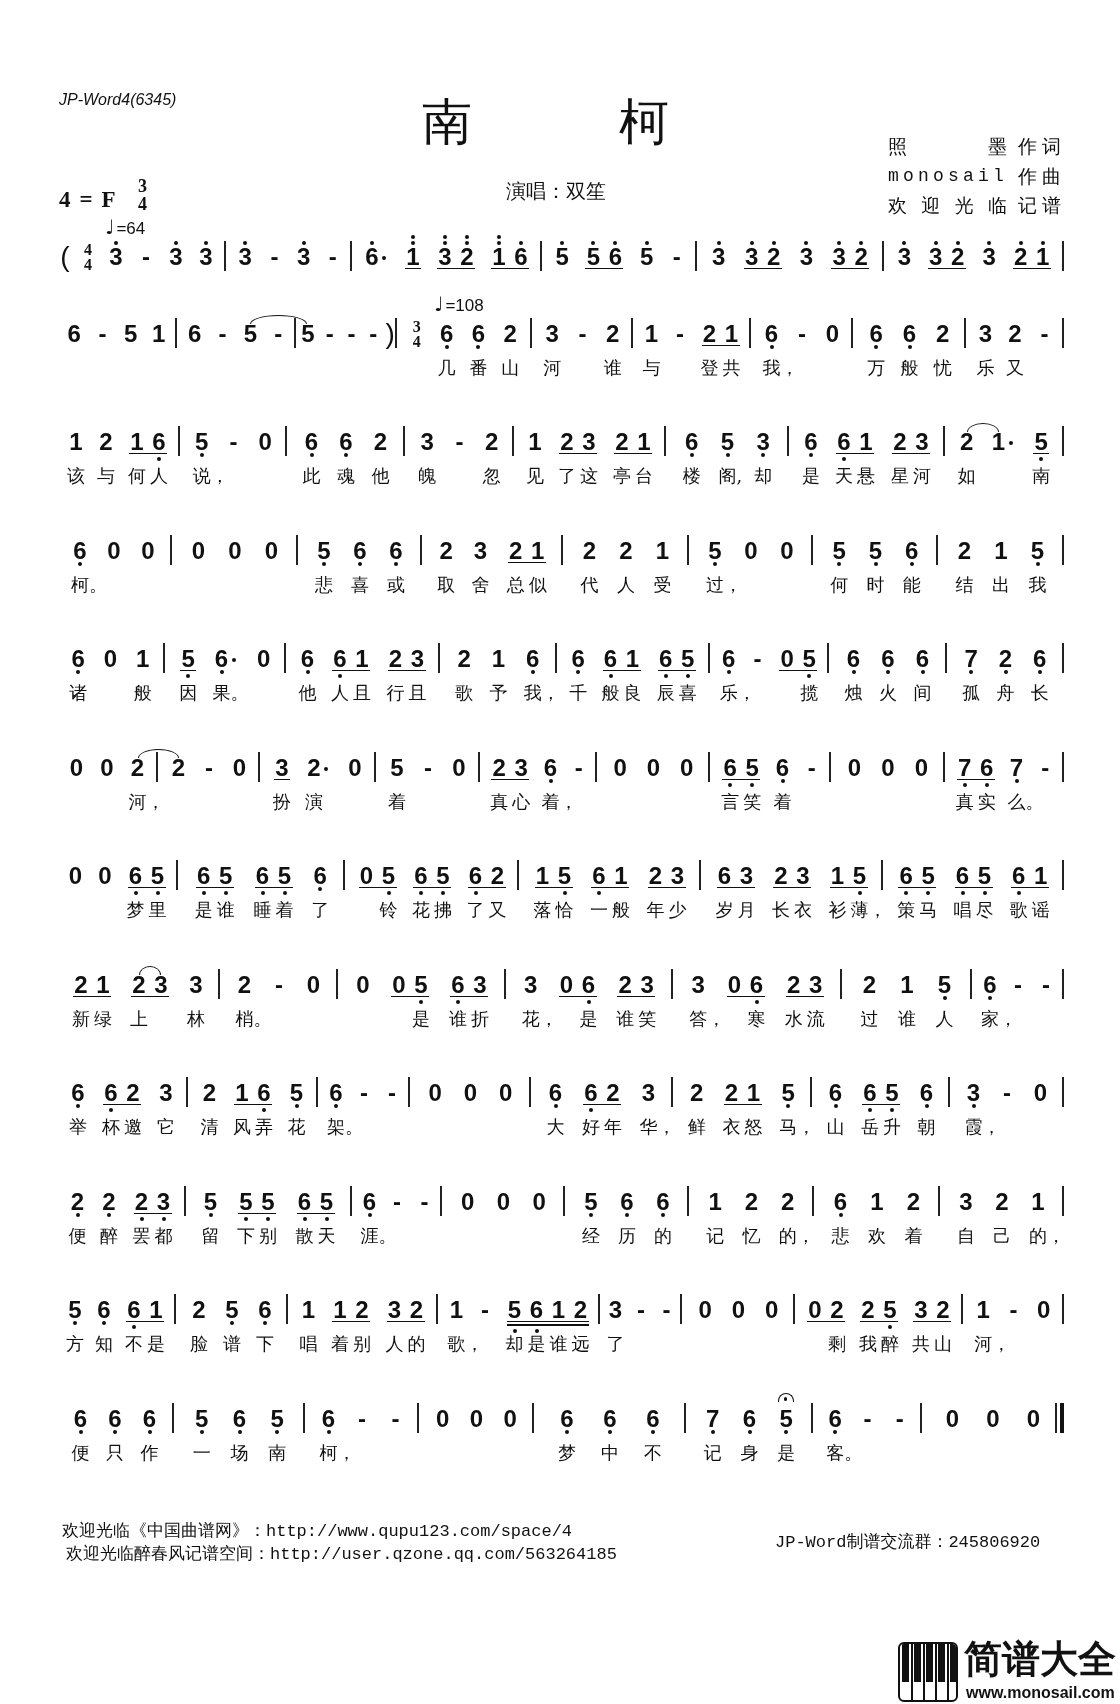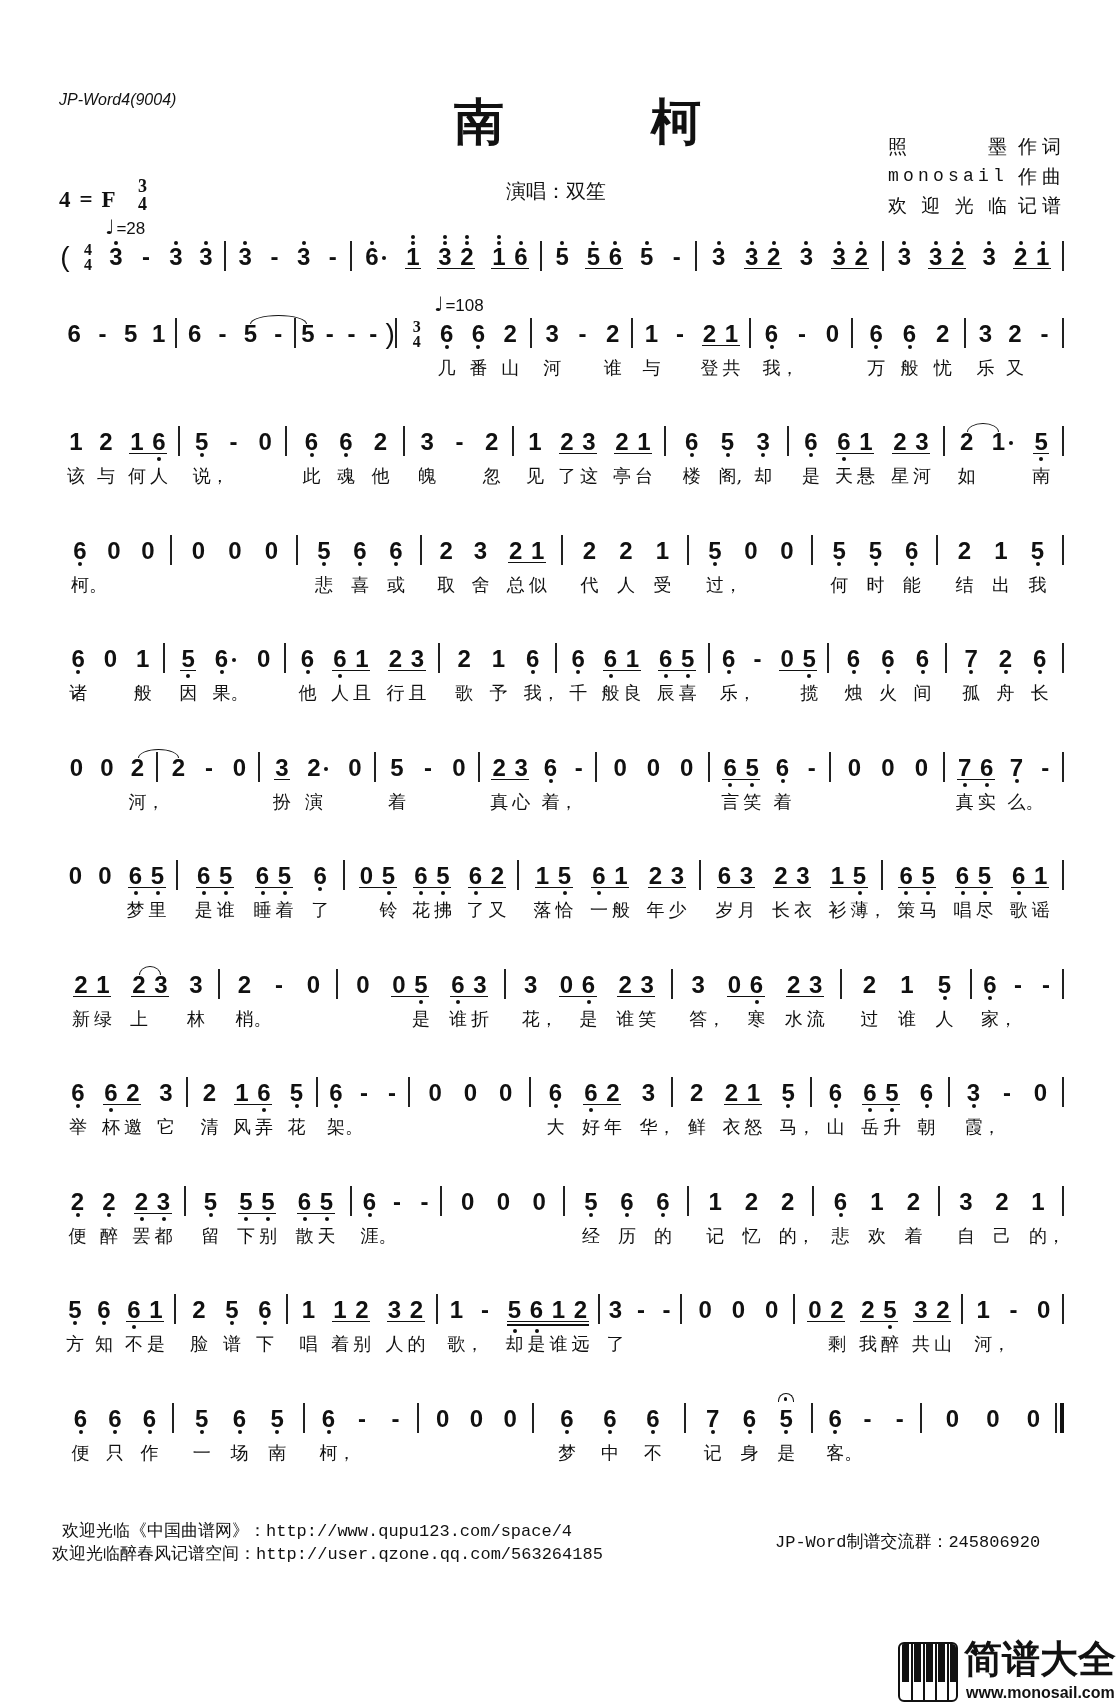--- a/index.html
+++ b/index.html
@@ -1,20 +1,20 @@
 <!DOCTYPE html>
 <html><head>
   <meta charset="utf-8">
   <style>
     * { box-sizing: border-box; }
     html, body { margin: 0; padding: 0; background: #ffffff; }
     body { width: 1120px; height: 1704px; position: relative; overflow: hidden; color: #111; font-family: "Liberation Sans", sans-serif; }
     .abs { position: absolute; }
     .software { left: 59px; top: 91px; font-size: 16px; line-height: 18px; font-style: italic; }
-    .title { left: 454px; top: 92px; font-size: 50px; line-height: 60px; font-weight: bold; font-family: "Liberation Serif", serif; letter-spacing: 147px; white-space: nowrap; }
+    .title { left: 422px; top: 92px; font-size: 50px; line-height: 60px; font-weight: normal; font-family: "Liberation Serif", serif; letter-spacing: 147px; white-space: nowrap; }
     .key { left: 59px; top: 188px; font-size: 23px; line-height: 24px; font-weight: bold; font-family: "Liberation Serif", serif; letter-spacing: 9px; white-space: nowrap; }
     .hts { left: 138px; top: 177px; display: flex; flex-direction: column; align-items: center; font: bold 18px/18px "Liberation Serif", serif; }
     .singer { left: 506px; top: 180px; font-size: 20px; line-height: 22px; font-family: "DejaVu Serif", serif; white-space: nowrap; }
     .credit { left: 888px; display: flex; font-size: 19px; line-height: 22px; font-family: "DejaVu Serif", serif; white-space: nowrap; }
     .cname { display: inline-block; width: 119px; text-align: justify; text-align-last: justify; }
     .cname.mono { font-family: "Liberation Mono", monospace; font-size: 18px; letter-spacing: 4.2px; text-align: left; text-align-last: left; }
     .crole { margin-left: 11px; letter-spacing: 5px; }
     .tempo { font-size: 17px; line-height: 18px; white-space: nowrap; }
     .tempo .qn::before { content: "\2669"; font-family: "DejaVu Sans", sans-serif; font-size: 20px; margin-right: 2px; }
 
@@ -48,21 +48,21 @@
     .logo { left: 898px; top: 1638px; width: 222px; height: 66px; }
     .piano { position: absolute; left: 0; top: 4px; width: 60px; height: 60px; border: 2px solid #111; border-radius: 6px; overflow: hidden; background: #fff; }
     .piano .wk { position: absolute; top: 0; width: 1.5px; height: 60px; background: #111; }
     .piano .bk { position: absolute; top: 0; width: 7px; height: 38px; background: #111; }
     .logo-name { position: absolute; left: 66px; top: 0; font-size: 38px; line-height: 42px; font-weight: bold; white-space: nowrap; font-family: "DejaVu Sans", sans-serif; }
     .logo-url { position: absolute; left: 68px; top: 46px; font-size: 16px; line-height: 18px; font-weight: bold; white-space: nowrap; }
   </style>
 </head>
 <body>
 
-<div class="abs software">JP-Word4(9004)</div>
+<div class="abs software">JP-Word4(6345)</div>
 <div class="abs title">南柯</div>
 <div class="abs key">4=F</div>
 <div class="abs hts">
   <span>3</span>
   <span>4</span>
 </div>
 <div class="abs singer">演唱：双笙</div>
 <div class="abs credit" style="top:135px">
   <span class="cname">照 墨</span>
   <span class="crole">作词</span>
@@ -70,21 +70,21 @@
 <div class="abs credit" style="top:165px">
   <span class="cname mono">monosail</span>
   <span class="crole">作曲</span>
 </div>
 <div class="abs credit" style="top:194px">
   <span class="cname">欢迎光临</span>
   <span class="crole">记谱</span>
 </div>
 
 <div class="abs tempo" style="left:105px;top:218px">
-  <span class="qn"></span><span>=28</span>
+  <span class="qn"></span><span>=64</span>
 </div>
 <div class="abs tempo" style="left:434px;top:295px">
   <span class="qn"></span><span>=108</span>
 </div>
 
 <div class="row" style="top:237px">
   <div class="m" style="left:50px;width:176px">
       <span class="paren">(</span>
       <span class="ts">
         <span>4</span>
@@ -787,21 +787,21 @@
       <span class="slot"><span class="dg">-</span></span>
     </div>
   <div class="m final" style="left:922px;width:142px">
       <span class="slot"><span class="dg">0</span></span>
       <span class="slot"><span class="dg">0</span></span>
       <span class="slot"><span class="dg">0</span></span>
     </div>
 </div>
 
 <div class="abs foot" style="left:62px;top:1522px">欢迎光临《中国曲谱网》：http://www.qupu123.com/space/4</div>
-<div class="abs foot" style="left:52px;top:1545px">欢迎光临醉春风记谱空间：http://user.qzone.qq.com/563264185</div>
+<div class="abs foot" style="left:66px;top:1545px">欢迎光临醉春风记谱空间：http://user.qzone.qq.com/563264185</div>
 <div class="abs foot" style="left:775px;top:1533px">JP-Word制谱交流群：245806920</div>
 
 <div class="abs logo">
   <div class="piano">
     <span class="wk" style="left:11px"></span>
     <span class="wk" style="left:23px"></span>
     <span class="wk" style="left:35px"></span>
     <span class="wk" style="left:47px"></span>
     <span class="bk" style="left:2px"></span>
     <span class="bk" style="left:14px"></span>

